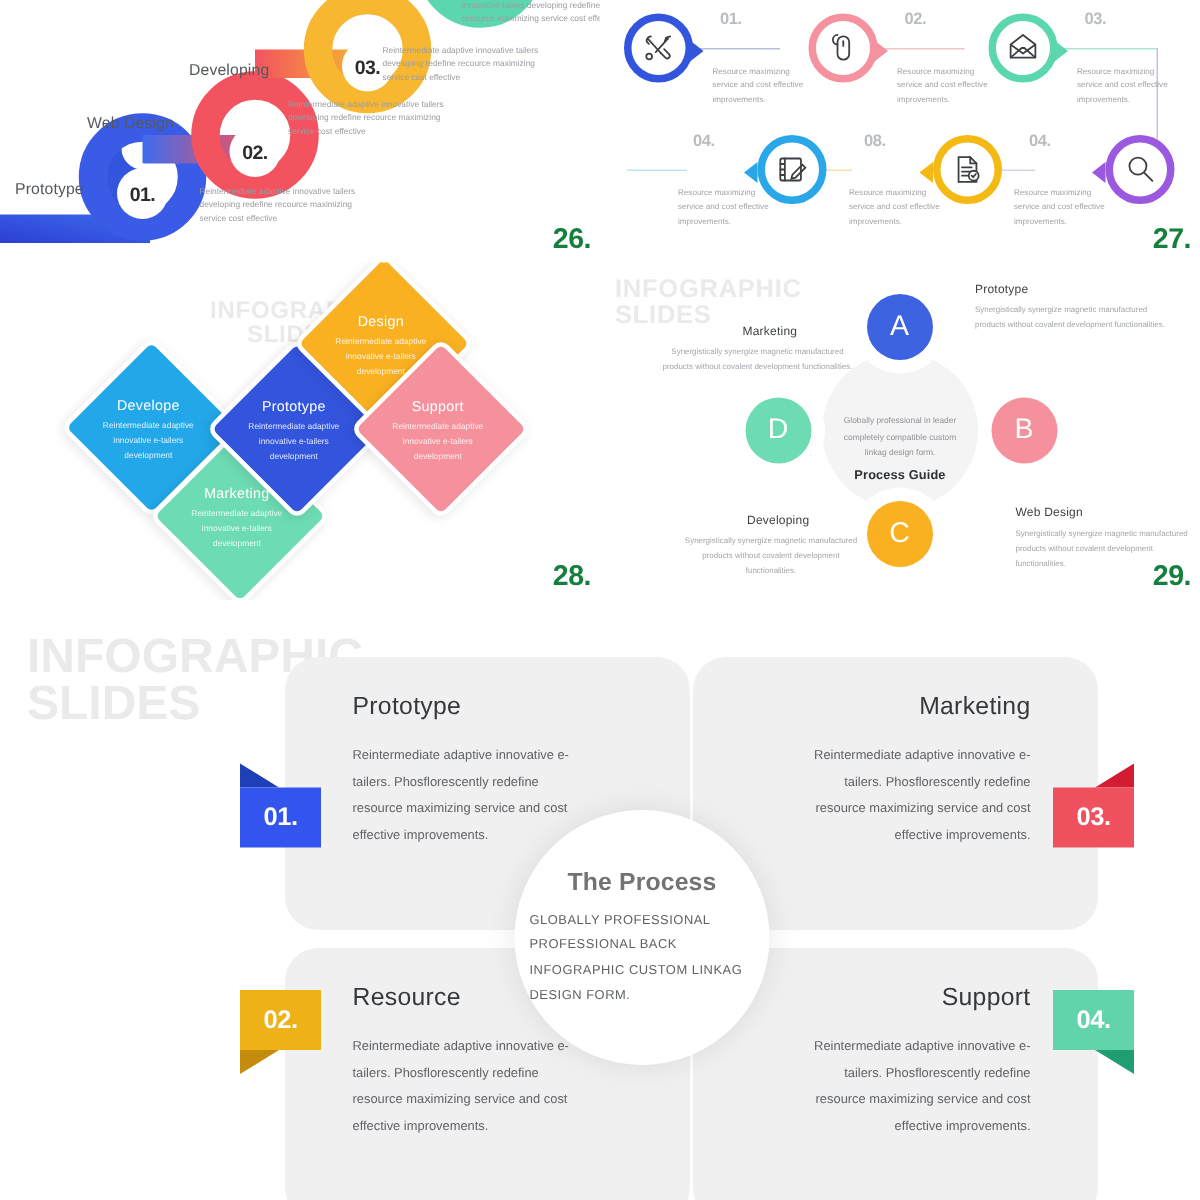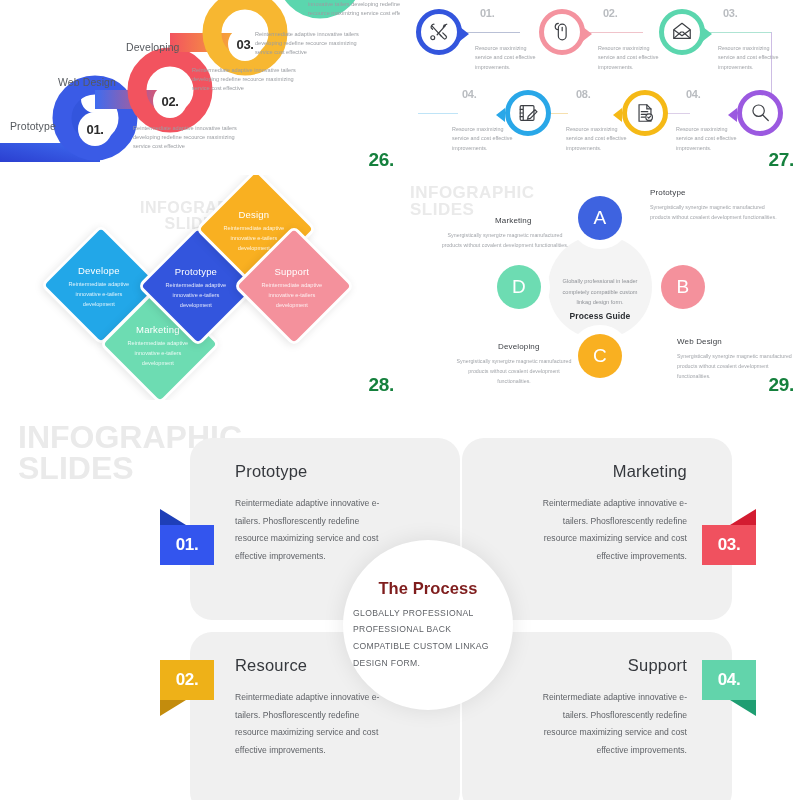--- a/index.html
+++ b/index.html
@@ -93,21 +93,21 @@
   .tag{position:absolute;width:54px;height:40px;}
   .tag .body{position:absolute;left:0;top:0;width:54px;height:40px;
     display:flex;align-items:center;justify-content:center;
     color:#fff;font-size:17px;font-weight:700;letter-spacing:-0.3px;}
   .tag .fold{position:absolute;width:0;height:0;}
   .center-circle{
     position:absolute;border-radius:50%;background:#fff;
     box-shadow:0 0 22px rgba(0,0,0,.09);
     display:flex;flex-direction:column;align-items:center;justify-content:center;
   }
-  .center-circle .ct{font-size:16.5px;font-weight:700;color:#7f1d1d;letter-spacing:0.1px;margin-bottom:7px;}
+  .center-circle .ct{font-size:16.5px;font-weight:700;color:#737373;letter-spacing:0.1px;margin-bottom:7px;}
   .center-circle .cb{font-size:8.6px;color:#5f6267;line-height:1.95;text-align:left;width:150px;letter-spacing:0.35px;}
 </style>
 </head>
 <body>
 
 <div class="slide" id="s26">
 
   <svg class="snakewrap" viewBox="0 0 400 175">
     <defs>
       <linearGradient id="g1" x1="0" y1="1" x2="1" y2="0">
@@ -370,17 +370,17 @@
   <div class="tag" style="left:702px;top:260px;">
     <div class="body" style="background:#62d4ab;">04.</div>
     <div class="fold" style="left:28px;top:40px;width:0;height:0;border-right:0 solid transparent;border-left:26px solid transparent;border-top:16px solid #1f9e72;"></div>
   </div>
 
   <div class="center-circle" style="left:343px;top:140px;width:170px;height:170px;">
     <div class="ct">The Process</div>
     <div class="cb">
       <div>GLOBALLY PROFESSIONAL</div>
       <div>PROFESSIONAL BACK</div>
-      <div>COMPATIBLE CUSTOM LINKAG</div>
+      <div>INFOGRAPHIC CUSTOM LINKAG</div>
       <div>DESIGN FORM.</div>
     </div>
   </div>
 </div>
 
 </body></html>

